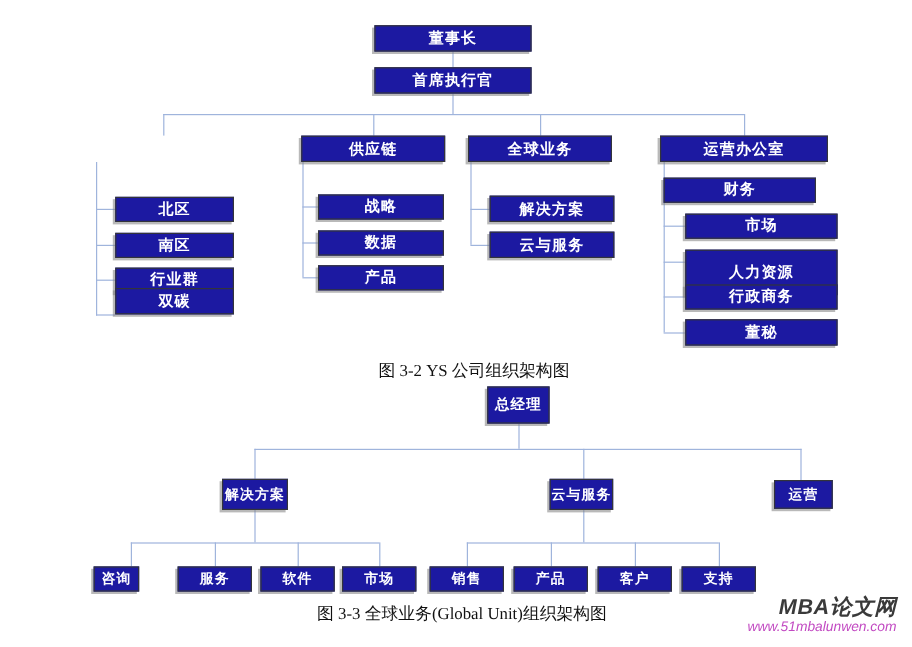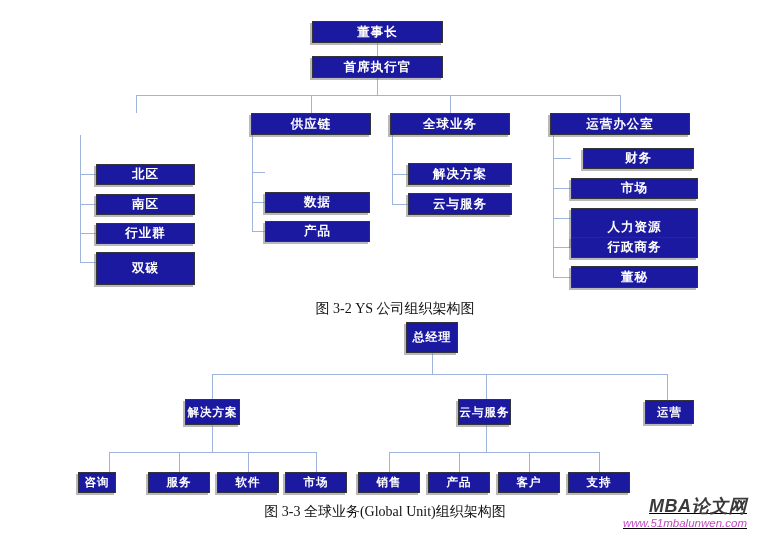--- a/index.html
+++ b/index.html
@@ -29,21 +29,21 @@
   .vline{width:1px;}
   .hline{height:1px;}
   .caption{
     position:absolute;
     transform:translateX(-50%);
     font-family:"Liberation Serif","DejaVu Serif",serif;
     font-size:14px;
     color:var(--caption-text,#111);
     white-space:nowrap;
   }
-  .wm{position:absolute;right:13px;top:497px;text-align:right;line-height:1.1;text-decoration:underline;}
+  .wm{position:absolute;right:13px;top:497px;text-align:right;line-height:1.1;}
   .wm-name{
     font-size:18px;font-weight:bold;font-style:italic;
     color:var(--watermark-name,#3A3A3A);letter-spacing:.5px;
   }
   .wm-url{
     font-size:11.5px;font-style:italic;
     color:var(--watermark-url,#C24AC2);
   }
 </style>
 </head>
@@ -84,29 +84,30 @@
   <div class="node f1" style="left:312px;top:21px;width:131px;height:22px">董事长</div>
   <div class="node f1" style="left:312px;top:56px;width:131px;height:22px">首席执行官</div>
 
   <div class="node f1" style="left:251px;top:113px;width:120px;height:22px">供应链</div>
   <div class="node f1" style="left:390px;top:113px;width:120px;height:22px">全球业务</div>
   <div class="node f1" style="left:96px;top:164px;width:99px;height:21px">北区</div>
 
   <div class="node f1" style="left:550px;top:113px;width:140px;height:22px">运营办公室</div>
   <div class="node f1" style="left:96px;top:194px;width:99px;height:21px">南区</div>
   <div class="node f1" style="left:96px;top:223px;width:99px;height:21px">行业群</div>
-  <div class="node f1" style="left:96px;top:252px;width:99px;height:33px">双碳</div>
+  <div class="node f1" style="left:96px;top:240px;width:99px;height:22px">双碳</div>
 
+  <div class="node f1" style="left:265px;top:162px;width:105px;height:21px">战略</div>
   <div class="node f1" style="left:265px;top:192px;width:105px;height:21px">数据</div>
   <div class="node f1" style="left:265px;top:221px;width:105px;height:21px">产品</div>
 
   <div class="node f1" style="left:408px;top:163px;width:104px;height:22px">解决方案</div>
   <div class="node f1" style="left:408px;top:193px;width:104px;height:22px">云与服务</div>
 
-  <div class="node f1" style="left:583px;top:148px;width:111px;height:21px">财务</div>
+  <div class="node f1" style="left:553px;top:148px;width:127px;height:21px">财务</div>
   <div class="node f1" style="left:571px;top:178px;width:127px;height:21px">市场</div>
   <div class="node f1" style="left:571px;top:208px;width:127px;height:38px">人力资源</div>
   <div class="node f1" style="left:571px;top:237px;width:127px;height:21px">行政商务</div>
   <div class="node f1" style="left:571px;top:266px;width:127px;height:22px">董秘</div>
 
   <div class="caption" style="left:395px;top:300px">图 3-2 YS 公司组织架构图</div>
 
   <div class="vline" style="left:432px;top:353px;height:21px"></div>
   <div class="hline" style="left:212px;top:374px;width:456px"></div>
   <div class="vline" style="left:212px;top:374px;height:25px"></div>

